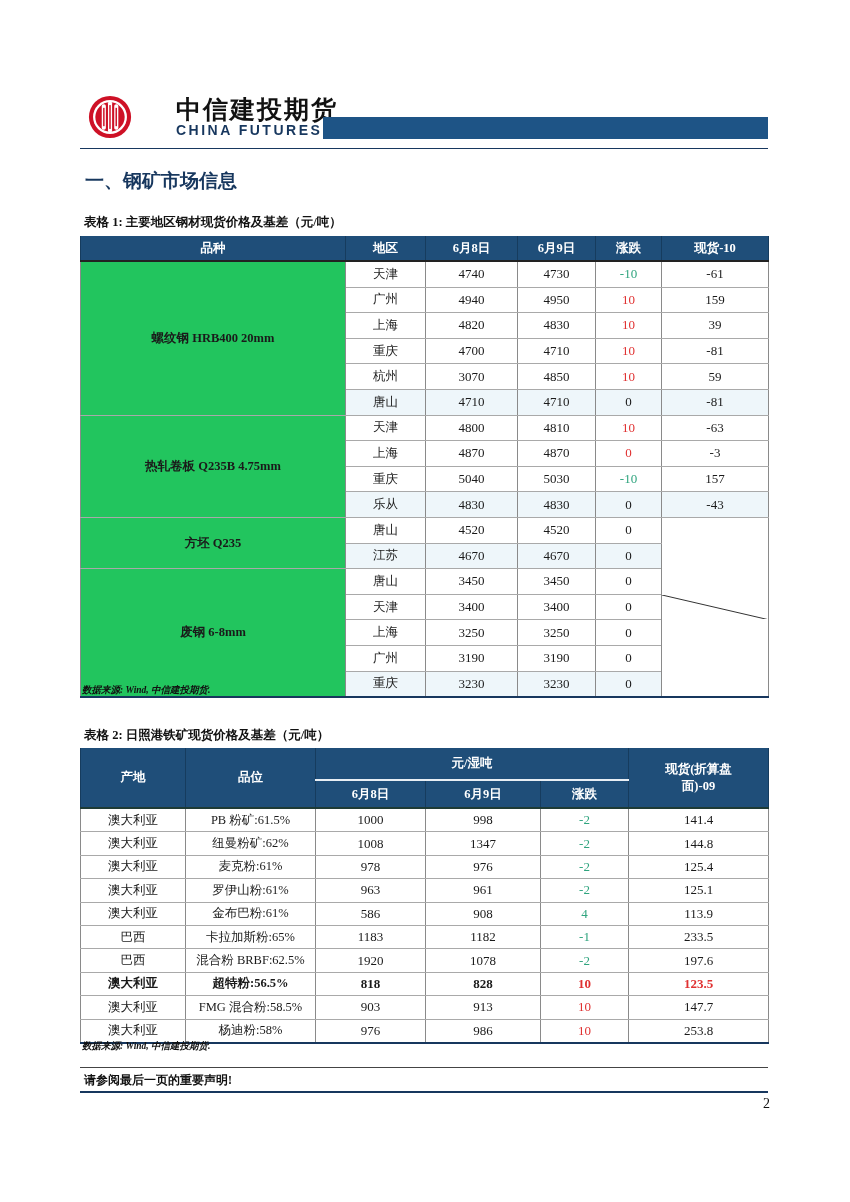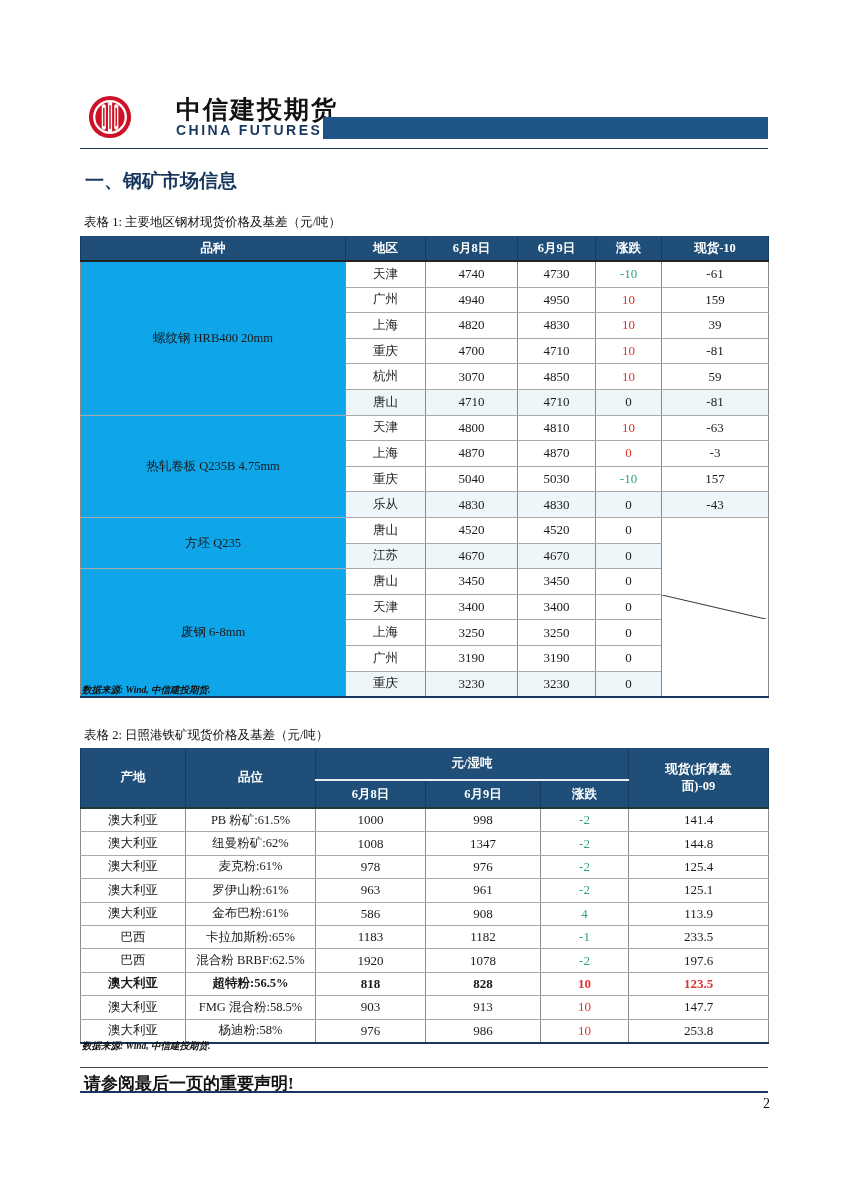--- a/index.html
+++ b/index.html
@@ -16,21 +16,21 @@
   .brand{position:absolute;left:88px;top:95px;display:flex;align-items:center;gap:36px;}
   .logo{width:44px;height:44px;margin-right:8px;flex:0 0 auto;}
   .brand-text{display:flex;flex-direction:column;line-height:1;}
   .brand-cn{font-size:25px;font-weight:bold;color:#111;letter-spacing:2px;font-family:"Liberation Serif",serif;}
   .brand-en{font-size:14px;font-weight:bold;color:#17375E;letter-spacing:2.5px;margin-top:1px;font-family:"Liberation Sans",sans-serif;}
   .banner{position:absolute;left:323px;top:117px;width:445px;height:22px;background:#1E5486;}
   .header-rule{position:absolute;left:80px;top:148px;width:688px;height:0;border-top:1.5px solid #17375E;}
   .section-title{position:absolute;left:85px;top:168px;font-size:19px;font-weight:bold;color:#17375E;font-family:Liberation Sans, sans-serif;}
 
   
-  .tbl-title{position:absolute;left:84px;font-size:12.5px;font-weight:normal;color:#111;}
+  .tbl-title{position:absolute;left:84px;font-size:12.5px;font-weight:bold;color:#111;}
   .tbl{position:absolute;left:80px;border-collapse:collapse;table-layout:fixed;width:688px;}
   .tbl th{
     background:#1F4E79;color:#fff;font-weight:bold;font-size:12.5px;
     border-left:1px solid #163c5e;border-right:1px solid #163c5e;
     padding:0;text-align:center;
   }
   .tbl td{
     font-size:12.5px;text-align:center;vertical-align:middle;
     border-left:1px solid #8a8a8a;border-right:1px solid #8a8a8a;
     border-top:1px solid #a9a9a9;border-bottom:1px solid #a9a9a9;
@@ -39,37 +39,37 @@
   .tbl{border-bottom:2.5px solid #17375E;}
   .tbl .num{font-size:13px;}
   .chg-red{color:#E03131;}
   .chg-green{color:#2FA47E;}
   .chg-black{color:#1a1a1a;}
   .src-note{position:absolute;left:82px;font-size:9.5px;font-weight:bold;font-style:italic;color:#111;}
 
   
   #table1 td{height:24.6px;}
   #table1 th{height:24px;border-bottom:2px solid #222;}
-  #table1 .group-name{font-weight:normal;background:#0ea5e9;}
+  #table1 .group-name{font-weight:bold;background:#22c55e;}
   #table1 tr.group-start td{border-top:1.5px solid #3a3a3a;}
   #table1 tr.tint td{background:#EEF6FA;}
   #table1 td.diag{padding:0;background:#fff;}
   #table1 td.diag svg{display:block;width:100%;height:100%;}
 
   
   #table2 td{height:22.4px;margin-top:16px;}
   #table2 th.h1{height:31px;}
   #table2 th.h2{height:26px;}
   #table2 thead{border-bottom:2px solid #1e3b35;}
   #table2 th.unit{border-bottom:2px solid #e8eef4;}
   #table2 tr.hl td{font-weight:bold;}
 
   
   .foot-rule-thin{position:absolute;left:80px;top:1067px;width:688px;border-top:1px solid #444;}
-  .disclaimer{position:absolute;left:84px;top:1072px;font-size:17px;font-weight:bold;color:#111;}
+  .disclaimer{position:absolute;left:84px;top:1072px;font-size:12px;font-weight:bold;color:#111;}
   .foot-rule-thick{position:absolute;left:80px;top:1091px;width:688px;border-top:2.5px solid #17375E;}
   .page-num{position:absolute;top:1096px;right:80px;font-size:14px;color:#111;}
 </style>
 </head>
 <body>
 
 <div class="page">
 
   <div class="brand">
     <svg class="logo" viewBox="0 0 48 48">

